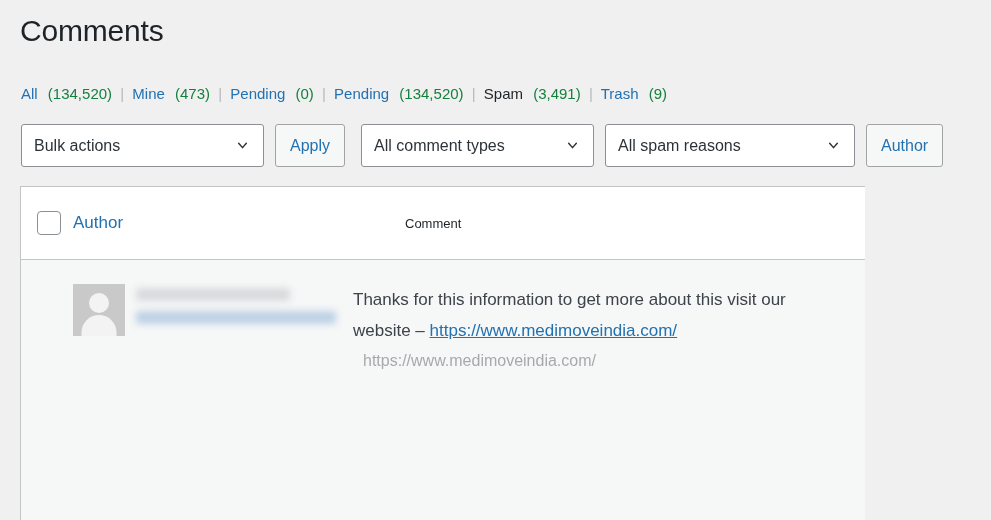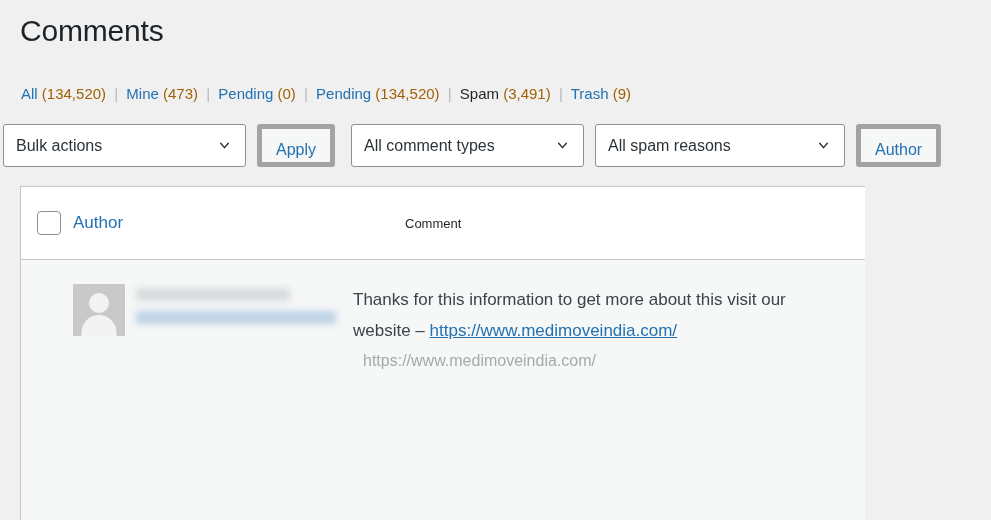--- a/index.html
+++ b/index.html
@@ -41,31 +41,32 @@
   .subsubsub .filter-link {
     color: #2271b1;
     text-decoration: none;
     cursor: pointer;
   }
   .subsubsub .filter-link.current {
     color: #1d2327;
     font-weight: 400;
   }
   .subsubsub .count {
-    color: #a16207;
+    color: #15803d;
+    margin-left: 6px;
   }
   .subsubsub .sep {
     color: #b6b9bc;
     padding: 0 4px;
   }
 
   
   .tablenav {
     position: absolute;
-    left: 3px;
+    left: 21px;
     top: 124px;
     display: flex;
     align-items: flex-start;
     gap: 0;
   }
   .wp-select {
     -webkit-appearance: none;
     appearance: none;
     background: #fff;
     border: 1px solid #8c8f94;
@@ -98,21 +99,21 @@
     height: 11px;
   }
   .select-wrap .chev svg { display: block; }
 
   .sel-bulk { width: 243px; }
   .sel-types { width: 233px; }
   .sel-reasons { width: 250px; }
 
   .btn-secondary {
     background: #f6f7f7;
-    border: 5px solid #a3a3a3;
+    border: 1px solid #a3a3a3;
     border-radius: 3px;
     color: #2271b1;
     font-family: "Liberation Sans", sans-serif;
     font-size: 16px;
     height: 43px;
     line-height: 41px;
     padding: 0 14px;
     box-sizing: border-box;
     cursor: pointer;
     white-space: nowrap;

